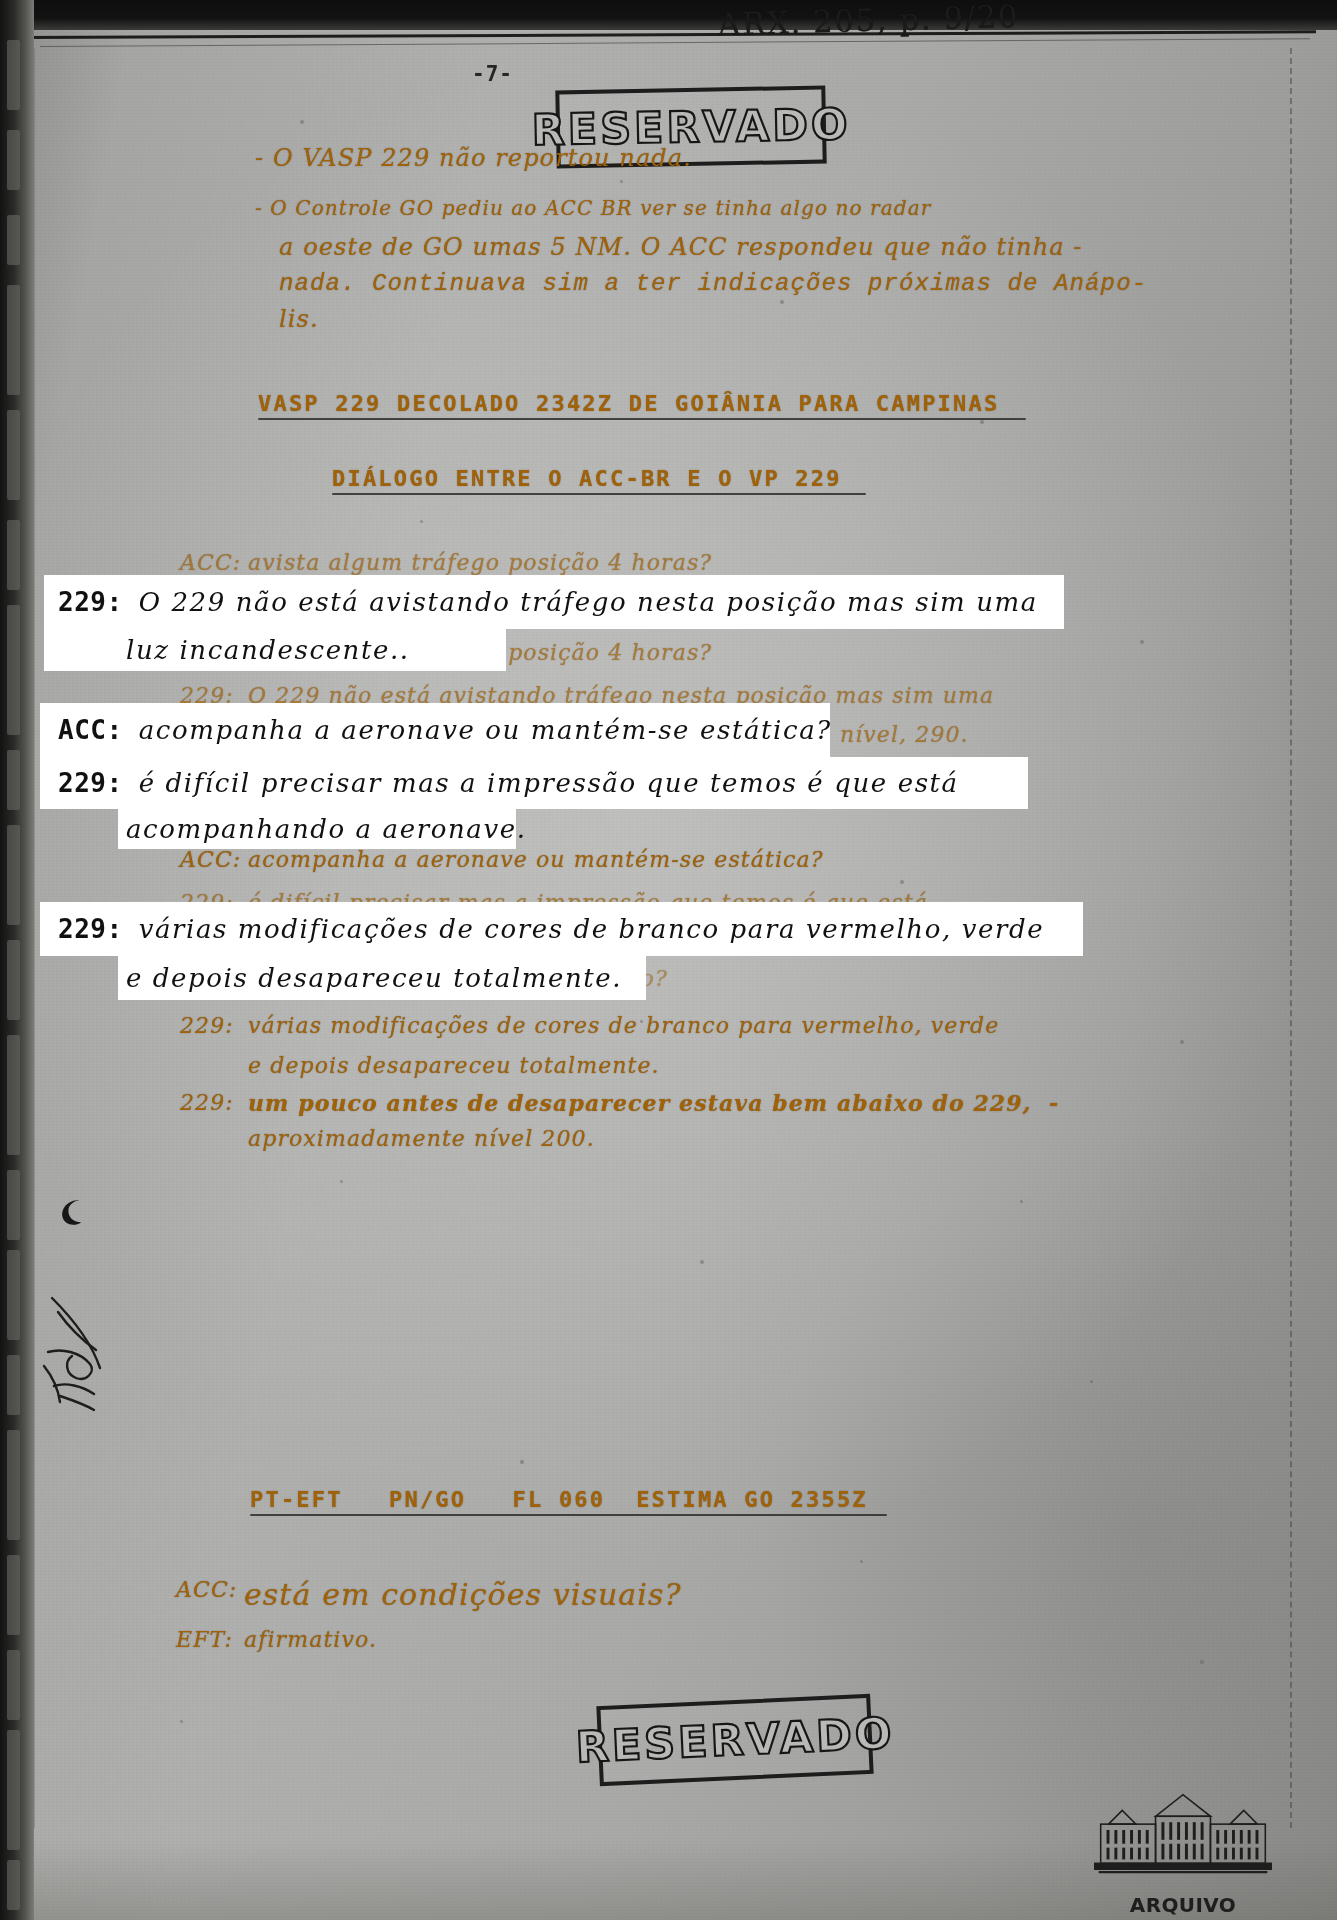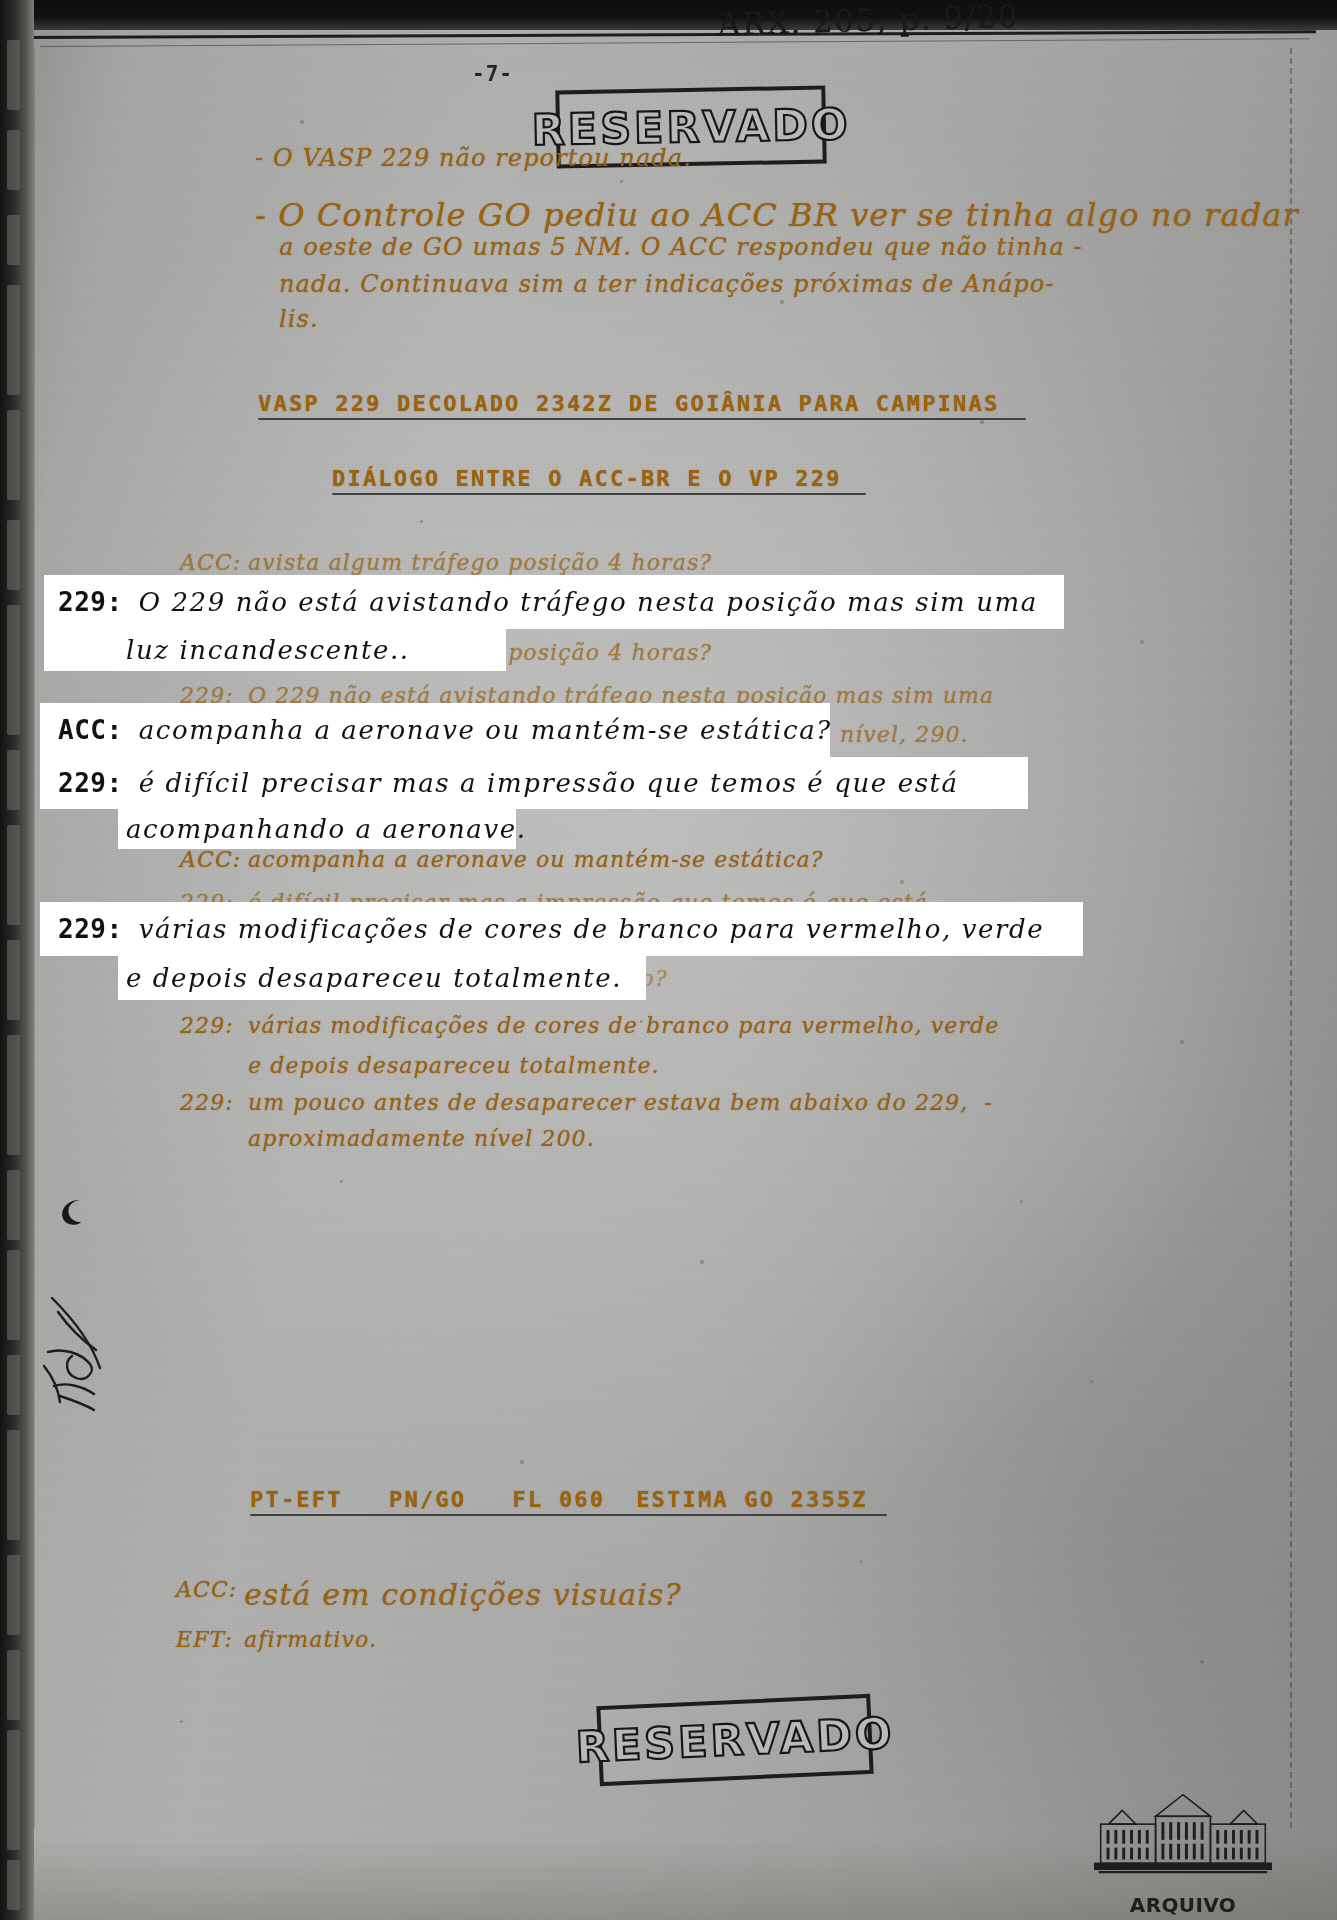--- a/index.html
+++ b/index.html
@@ -195,23 +195,23 @@
 <div id="handwritten">ARX. 205, p. 9/20</div>
 
 <div class="pagenum">-7-</div>
 
 <div class="stamp" id="stamp-top">
   <span>RESERVADO</span>
 </div>
 
 <div class="typed" style="left:255px;top:144px;font-size:24px;">- O VASP 229 não reportou nada.</div>
 
-<div class="typed" style="left:255px;top:196px;font-size:32px;">- O Controle GO pediu ao ACC BR ver se tinha algo no radar</div>
+<div class="typed" style="left:255px;top:196px;font-size:20px;">- O Controle GO pediu ao ACC BR ver se tinha algo no radar</div>
 <div class="typed" style="left:279px;top:233px;font-size:24px;">a oeste de GO umas 5 NM. O ACC respondeu que não tinha -</div>
-<div class="typed" style="left:279px;top:270px;font-size:24px;">nada. Continuava sim a ter indicações próximas de Anápo-</div>
+<div class="typed" style="left:279px;top:270px;font-size:24px;font-family:Liberation Mono, monospace;">nada. Continuava sim a ter indicações próximas de Anápo-</div>
 <div class="typed" style="left:279px;top:305px;font-size:24px;">lis.</div>
 
 <div class="typed mono" style="left:258px;top:391px;font-size:22px;">VASP 229 DECOLADO 2342Z DE GOIÂNIA PARA CAMPINAS</div>
 <div class="uline" style="left:258px;top:418px;width:768px;"></div>
 
 <div class="typed mono" style="left:332px;top:466px;font-size:22px;">DIÁLOGO ENTRE O ACC-BR E O VP 229</div>
 <div class="uline" style="left:332px;top:493px;width:534px;"></div>
 
 <div class="typed faded" style="left:180px;top:550px;font-size:22px;">ACC:</div>
 <div class="typed faded" style="left:248px;top:550px;font-size:22px;">avista algum tráfego posição 4 horas?</div>
@@ -230,21 +230,21 @@
 <div class="typed faded" style="left:248px;top:890px;font-size:22px;">é difícil precisar mas a impressão que temos é que está</div>
 
 <div class="typed faded2" style="left:180px;top:966px;font-size:22px;">ACC:</div>
 <div class="typed faded2" style="left:248px;top:966px;font-size:22px;">a luz apresenta alguma alteração?</div>
 
 <div class="typed" style="left:180px;top:1013px;font-size:22px;">229:</div>
 <div class="typed" style="left:248px;top:1013px;font-size:22px;">várias modificações de cores de branco para vermelho, verde</div>
 <div class="typed" style="left:248px;top:1053px;font-size:22px;">e depois desapareceu totalmente.</div>
 
 <div class="typed" style="left:180px;top:1090px;font-size:22px;">229:</div>
-<div class="typed" style="left:248px;top:1090px;font-size:22px;">um pouco antes de desaparecer estava bem abaixo do 229,  -</div>
+<div class="typed" style="left:248px;top:1090px;font-size:22px;font-weight:bold;">um pouco antes de desaparecer estava bem abaixo do 229,  -</div>
 <div class="typed" style="left:248px;top:1126px;font-size:22px;">aproximadamente nível 200.</div>
 
 <div class="typed mono" style="left:250px;top:1487px;font-size:22px;">PT-EFT   PN/GO   FL 060  ESTIMA GO 2355Z</div>
 <div class="uline" style="left:250px;top:1514px;width:637px;"></div>
 
 <div class="typed" style="left:176px;top:1577px;font-size:22px;">ACC:</div>
 <div class="typed" style="left:244px;top:1577px;font-size:30px;font-style:italic;">está em condições visuais?</div>
 
 <div class="typed" style="left:176px;top:1627px;font-size:22px;">EFT:</div>
 <div class="typed" style="left:244px;top:1627px;font-size:22px;">afirmativo.</div>

